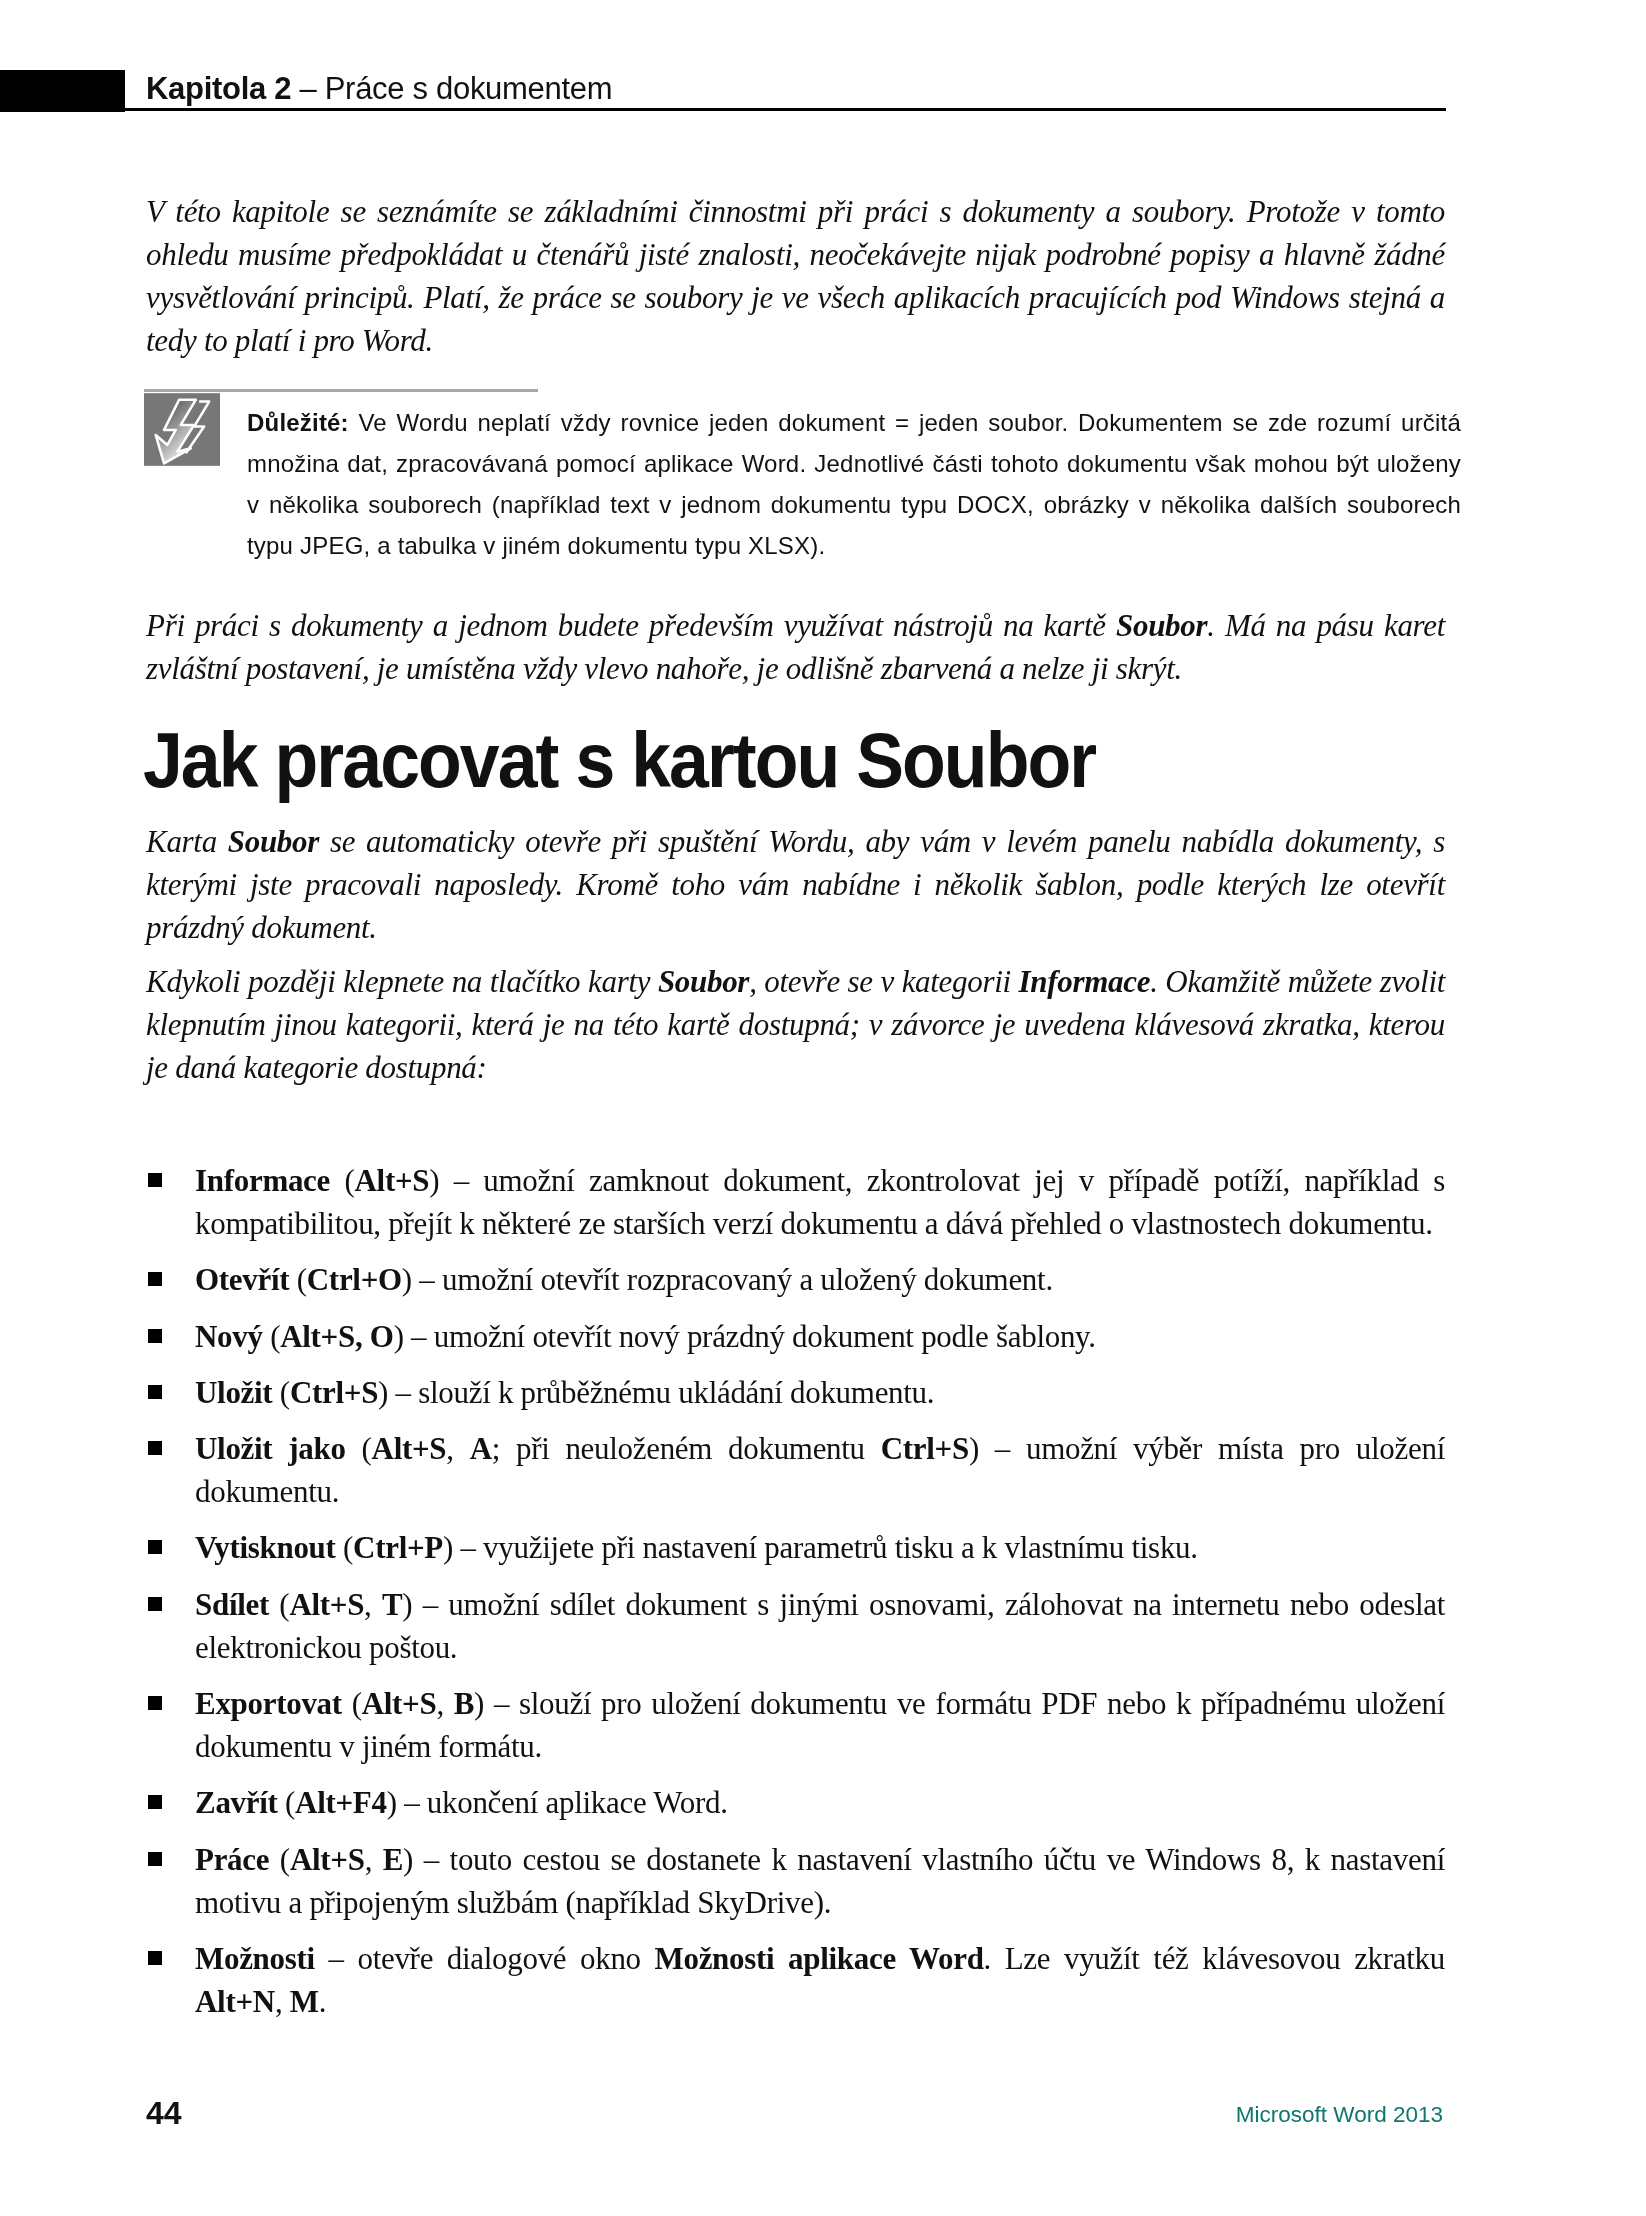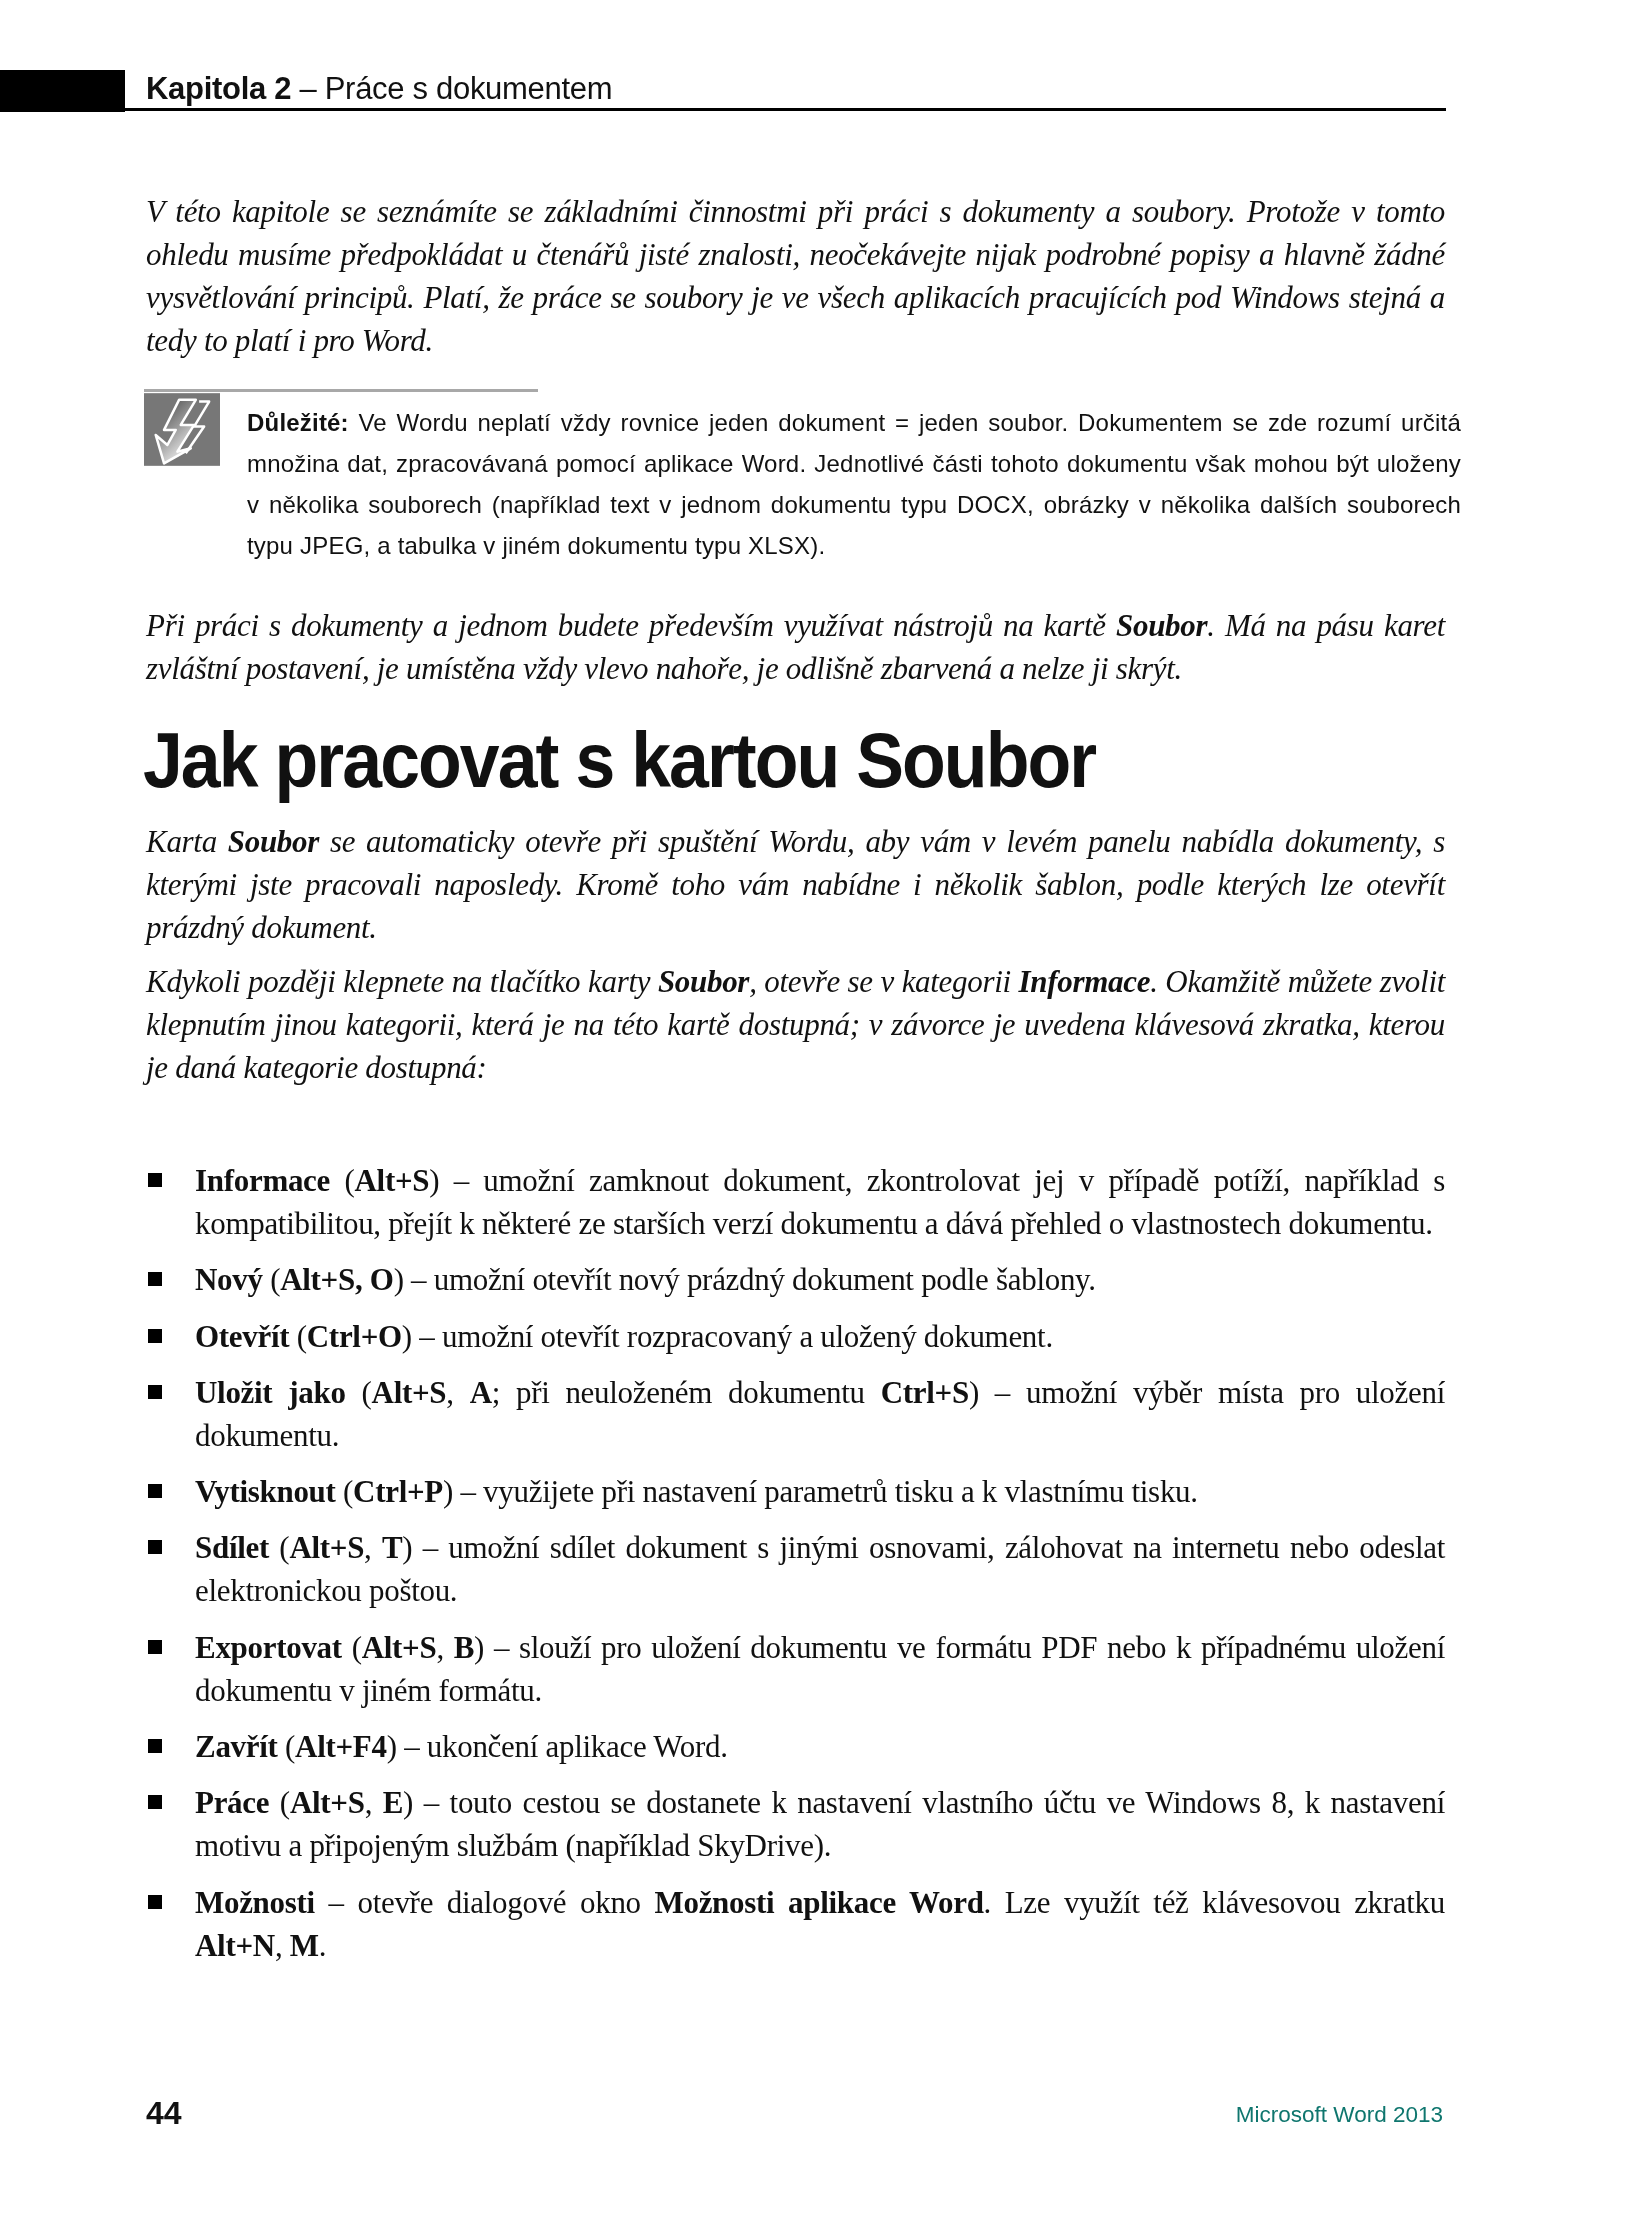--- a/index.html
+++ b/index.html
@@ -66,22 +66,23 @@
 <p id="para-soubor" class="para serif" style="margin:0"><span>Při práci s dokumenty a jednom budete především využívat nástrojů na kartě </span><b>Soubor</b><span>. Má na pásu karet zvláštní postavení, je umístěna vždy vlevo nahoře, je odlišně zbarvená a nelze ji skrýt.</span></p>
 
 <h2 id="section-heading" class="sans" style="margin:0">Jak pracovat s kartou Soubor</h2>
 
 <p id="para-karta" class="para serif" style="margin:0"><span>Karta </span><b>Soubor</b><span> se automaticky otevře při spuštění Wordu, aby vám v levém panelu nabídla dokumenty, s kterými jste pracovali naposledy. Kromě toho vám nabídne i několik šablon, podle kterých lze otevřít prázdný dokument.</span></p>
 
 <p id="para-kdykoli" class="para serif" style="margin:0"><span>Kdykoli později klepnete na tlačítko karty </span><b>Soubor</b><span>, otevře se v kategorii </span><b>Informace</b><span>. Okamžitě můžete zvolit klepnutím jinou kategorii, která je na této kartě dostupná; v závorce je uvedena klávesová zkratka, kterou je daná kategorie dostupná:</span></p>
 
 <ul id="feature-list" class="serif">
   <li class="feature-item"><span class="bullet"></span><b>Informace</b><span> (</span><b>Alt+S</b><span>) – umožní zamknout dokument, zkontrolovat jej v případě potíží, například s kompatibilitou, přejít k některé ze starších verzí dokumentu a dává přehled o vlastnostech dokumentu.</span></li>
+  <li class="feature-item"><span class="bullet"></span><b>Otevřít</b><span> (</span><b>Ctrl+O</b><span>) – umožní otevřít rozpracovaný a uložený dokument.</span></li>
   <li class="feature-item"><span class="bullet"></span><b>Nový</b><span> (</span><b>Alt+S, O</b><span>) – umožní otevřít nový prázdný dokument podle šablony.</span></li>
-  <li class="feature-item"><span class="bullet"></span><b>Otevřít</b><span> (</span><b>Ctrl+O</b><span>) – umožní otevřít rozpracovaný a uložený dokument.</span></li>
+  <li class="feature-item"><span class="bullet"></span><b>Uložit</b><span> (</span><b>Ctrl+S</b><span>) – slouží k průběžnému ukládání dokumentu.</span></li>
   <li class="feature-item"><span class="bullet"></span><b>Uložit jako</b><span> (</span><b>Alt+S</b><span>, </span><b>A</b><span>; při neuloženém dokumentu </span><b>Ctrl+S</b><span>) – umožní výběr místa pro uložení dokumentu.</span></li>
   <li class="feature-item"><span class="bullet"></span><b>Vytisknout</b><span> (</span><b>Ctrl+P</b><span>) – využijete při nastavení parametrů tisku a k vlastnímu tisku.</span></li>
   <li class="feature-item"><span class="bullet"></span><b>Sdílet</b><span> (</span><b>Alt+S</b><span>, </span><b>T</b><span>) – umožní sdílet dokument s jinými osnovami, zálohovat na internetu nebo odeslat elektronickou poštou.</span></li>
   <li class="feature-item"><span class="bullet"></span><b>Exportovat</b><span> (</span><b>Alt+S</b><span>, </span><b>B</b><span>) – slouží pro uložení dokumentu ve formátu PDF nebo k případnému uložení dokumentu v jiném formátu.</span></li>
   <li class="feature-item"><span class="bullet"></span><b>Zavřít</b><span> (</span><b>Alt+F4</b><span>) – ukončení aplikace Word.</span></li>
   <li class="feature-item"><span class="bullet"></span><b>Práce</b><span> (</span><b>Alt+S</b><span>, </span><b>E</b><span>) – touto cestou se dostanete k nastavení vlastního účtu ve Windows 8, k nastavení motivu a připojeným službám (například SkyDrive).</span></li>
   <li class="feature-item"><span class="bullet"></span><b>Možnosti</b><span> – otevře dialogové okno </span><b>Možnosti aplikace Word</b><span>. Lze využít též klávesovou zkratku </span><b>Alt+N</b><span>, </span><b>M</b><span>.</span></li>
 </ul>
 
 <div id="footer-page" class="sans">44</div>

